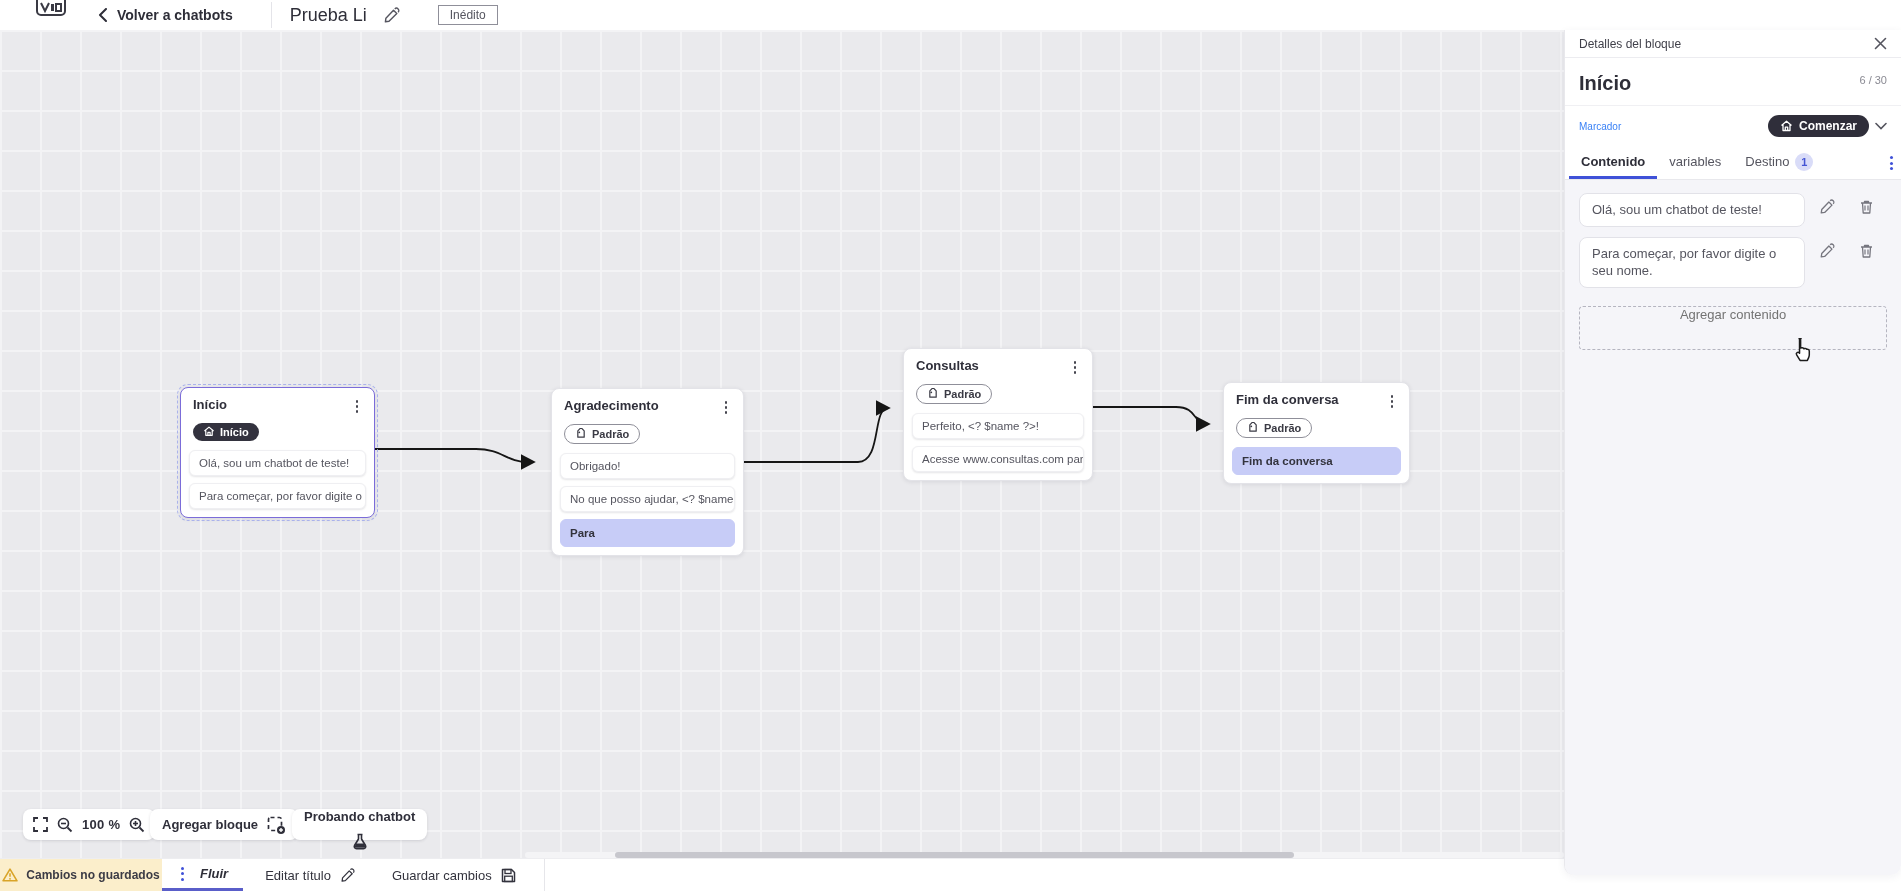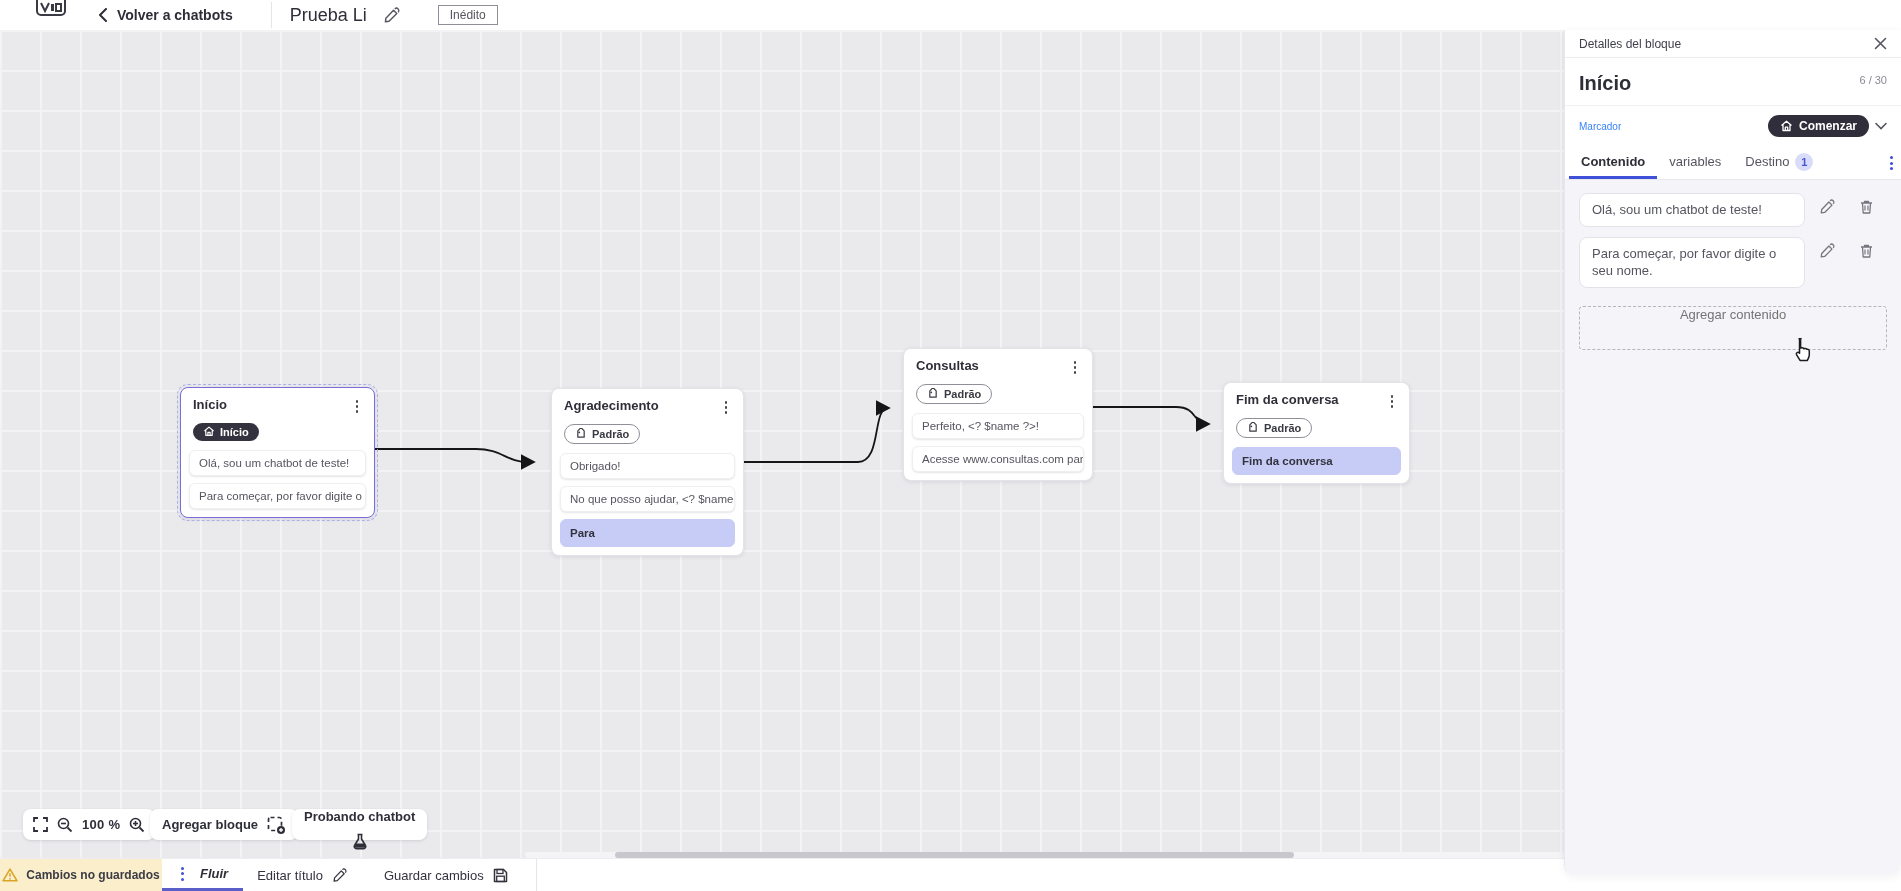--- a/index.html
+++ b/index.html
@@ -81,21 +81,21 @@
   .row-icons svg { cursor:pointer; }
   .add-content { margin-top:18px; border:1px dashed #b5b5c0; border-radius:4px; height:44px; display:flex; justify-content:center;
     font-size:13px; font-weight:500; color:#737373; cursor:pointer; }
 
   
   .bottombar { position:absolute; left:0; top:858px; width:1901px; height:33px; background:#fff; border-top:1px solid #ededf0; display:flex; align-items:stretch; z-index:20; }
   .unsaved { width:162px; background:#fbeecb; display:flex; align-items:center; justify-content:center; gap:8px; font-size:12px; font-weight:700; color:#3b3b45; }
   .flow-tab { display:flex; align-items:center; gap:12px; padding:0 15px; border-bottom:3px solid #5a5ec9; cursor:pointer;font-style:italic; }
   .flow-tab-label { font-size:13px; font-weight:700; color:#2e2e38; }
   .bb-item { display:flex; align-items:center; gap:9px; font-size:13px; font-weight:500; color:#33333d; cursor:pointer; }
-  .bb-edit { margin-left:14px; }
+  .bb-edit { margin-left:22px; }
   .bb-save { margin-left:37px; }
   .bb-divider { width:1px; background:#e6e6ea; margin:0; margin-left:28px; }
 
   .cursor-pointer { position:absolute; left:1789px; top:336px; z-index:60; pointer-events:none; }
 </style>
 </head>
 <body>
 
 <header class="topbar">
   <svg class="logo" width="40" height="34" viewBox="0 0 40 34">

